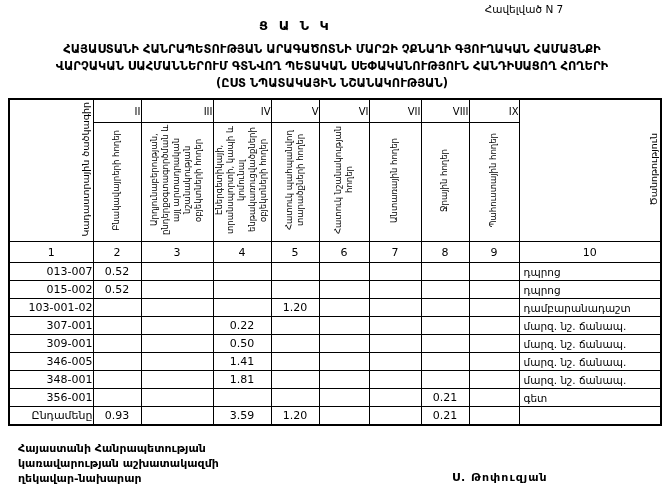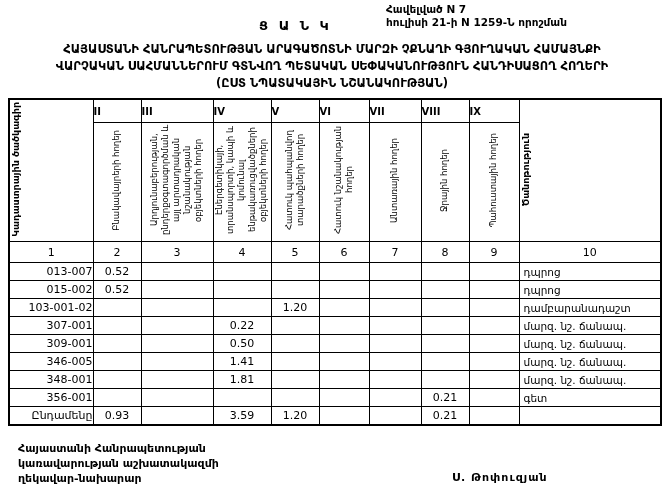--- a/index.html
+++ b/index.html
@@ -16,21 +16,22 @@
     overflow: hidden;
   }
   .doc { position: absolute; inset: 0; }
 
   
   .annex {
     position: absolute;
     top: 3px;
     left: 386px;
     width: 276px;
-    font-weight: bold;
+    text-align: center;
+    font-weight: normal;
     font-size: 10.5px;
     line-height: 12.5px;
     white-space: nowrap;
   }
 
   
   .title {
     position: absolute;
     top: 18px;
     left: 0;
@@ -66,22 +67,22 @@
   }
   table.tbl th, table.tbl td {
     border: 1px solid #000;
     padding: 0;
     overflow: hidden;
     font-weight: normal;
   }
   tr.numerals th {
     height: 22px;
     font-size: 10px;
-    font-weight: bold;
-    text-align: left;
+    font-weight: normal;
+    text-align: right;
     vertical-align: middle;
     margin-left: 46px;
   }
   tr.rotated th { height: 118px; text-align: center; vertical-align: middle; }
   th.span-col { text-align: center; vertical-align: middle; }
   .vert {
     display: inline-block;
     writing-mode: vertical-rl;
     transform: rotate(180deg);
     font-size: 8.5px;
@@ -123,21 +124,20 @@
     letter-spacing: 1px;
   }
 </style>
 </head>
 <body>
 
 <div class="doc">
 
   <div class="annex">
     <div>Հավելված N 7</div>
-    <div>հուլիսի 21-ի N 1259-Ն որոշման</div>
   </div>
 
   <div class="title">Ց Ա Ն Կ</div>
 
   <div class="subtitle">
     <div>ՀԱՅԱՍՏԱՆԻ ՀԱՆՐԱՊԵՏՈՒԹՅԱՆ ԱՐԱԳԱԾՈՏՆԻ ՄԱՐԶԻ ՉՔՆԱՂԻ ԳՅՈՒՂԱԿԱՆ ՀԱՄԱՅՆՔԻ</div>
     <div>ՎԱՐՉԱԿԱՆ ՍԱՀՄԱՆՆԵՐՈՒՄ ԳՏՆՎՈՂ ՊԵՏԱԿԱՆ ՍԵՓԱԿԱՆՈՒԹՅՈՒՆ ՀԱՆԴԻՍԱՑՈՂ ՀՈՂԵՐԻ</div>
     <div>(ԸՍՏ ՆՊԱՏԱԿԱՅԻՆ ՆՇԱՆԱԿՈՒԹՅԱՆ)</div>
   </div>
 

